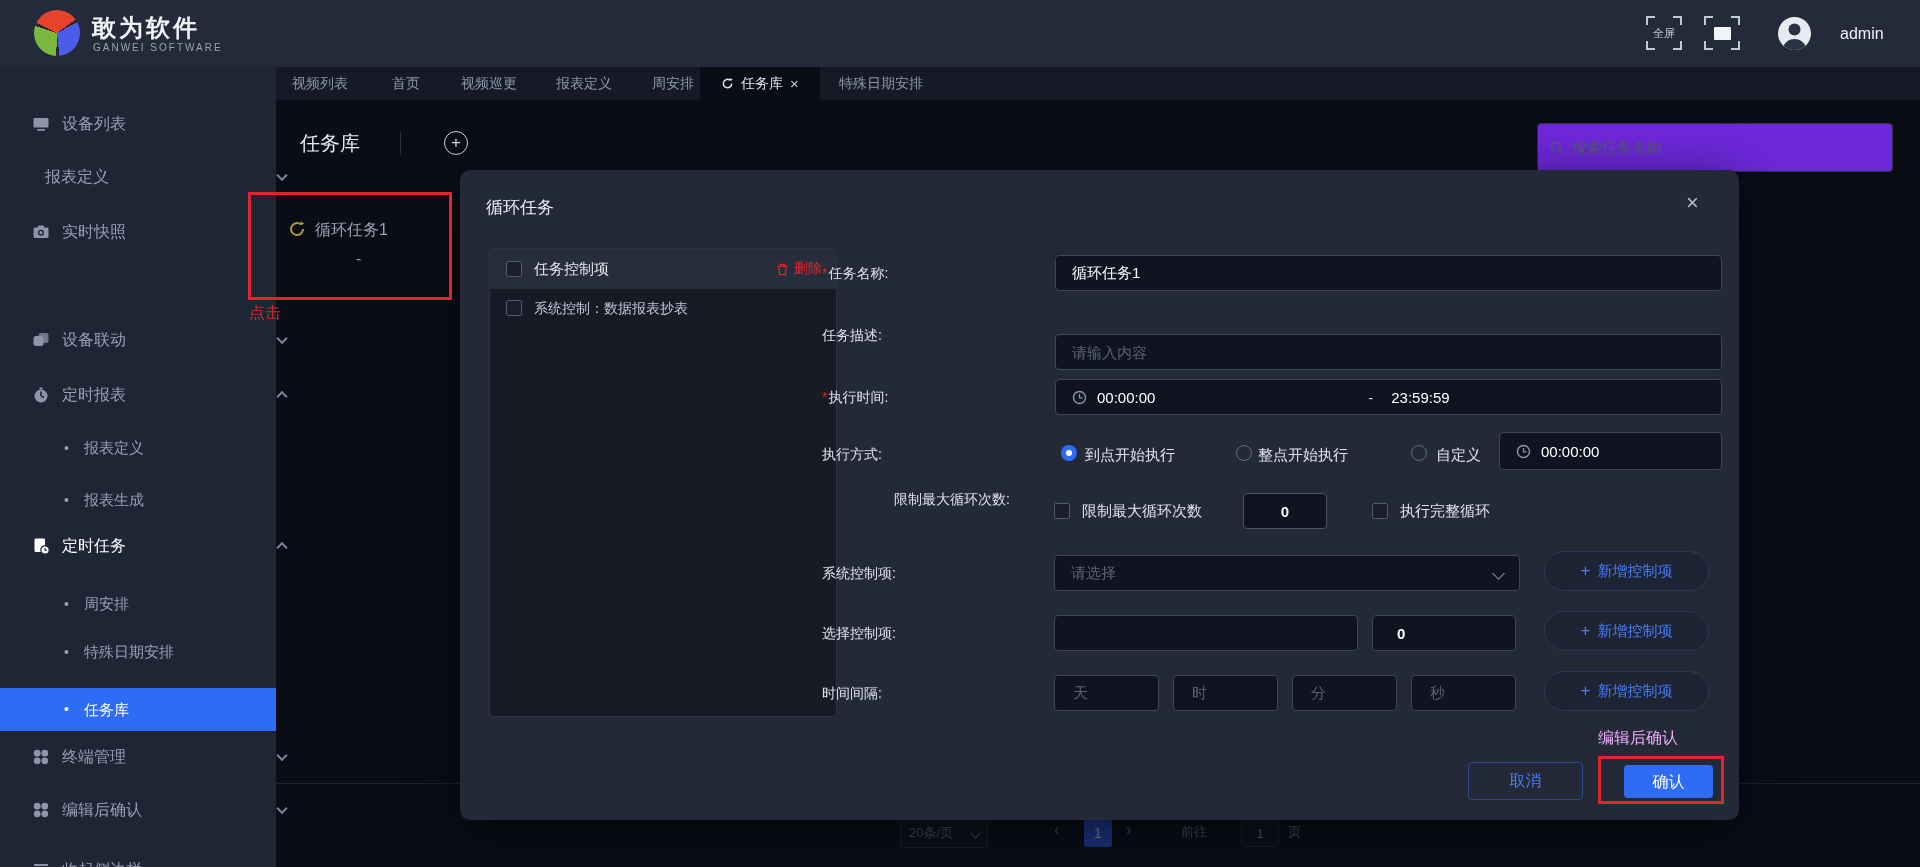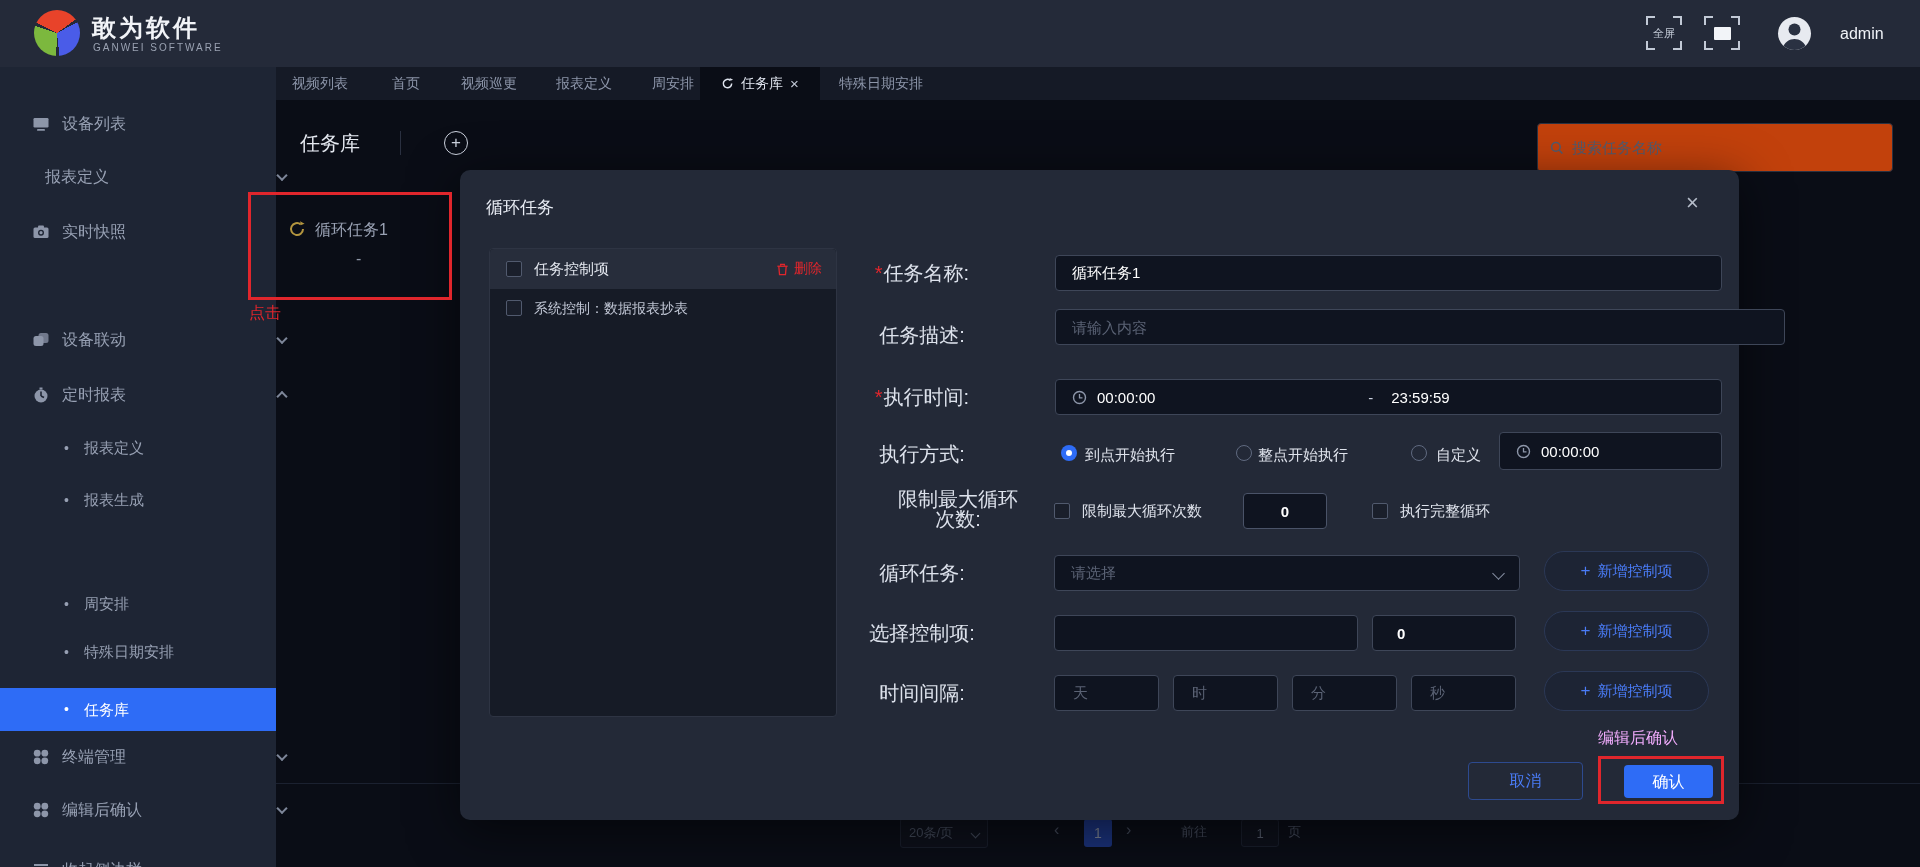--- a/index.html
+++ b/index.html
@@ -44,21 +44,21 @@
   #tab-active { position:absolute; left:700px; top:0; width:120px; height:33px; background:#0a0d16; color:#dfe4ee;
     display:flex; align-items:center; justify-content:center; gap:7px; font-size:14px; cursor:pointer; }
   #tab-active .x { font-size:15px; color:#c3cad8; }
 
   
   #content { position:absolute; left:276px; top:100px; width:1644px; height:767px; background:#0a0d16; }
   #page-title { position:absolute; left:24px; top:30px; font-size:20px; color:#e4e8f0; font-weight:500; }
   #title-divider { position:absolute; left:124px; top:31px; height:24px; border-left:1px solid #2a3040; }
   #add-task { position:absolute; left:168px; top:31px; width:24px; height:24px; border:1.6px solid #ccd2de; border-radius:50%;
     color:#ccd2de; font-size:17px; line-height:21px; text-align:center; cursor:pointer; }
-  #search-box { position:absolute; left:1261px; top:23px; width:356px; height:49px; background:#c2410c; border:1px solid #2b3242; border-radius:4px;
+  #search-box { position:absolute; left:1261px; top:23px; width:356px; height:49px; background:#6d28d9; border:1px solid #2b3242; border-radius:4px;
     display:flex; align-items:center; padding:0 12px; gap:8px; }
   #search-box input { flex:1; background:transparent; border:0; outline:none; color:#cfd5e2; font-size:15px; font-family:inherit; }
   #search-box input::placeholder { color:#525c70; }
   #hr-line { position:absolute; left:0; top:683px; width:1644px; border-top:1px solid #1b2130; }
 
   
   #red-box { position:absolute; left:-28px; top:92px; width:204px; height:108px; border:3px solid #e0262c; z-index:30; }
   #task-item { position:absolute; left:-8px; top:110px; width:170px; color:#9aa2b4; font-size:16px; }
   #task-item .nm { position:absolute; left:47px; top:10px; }
   #task-item .loop { position:absolute; left:20px; top:10px; width:18px; height:18px; }
@@ -85,21 +85,21 @@
   #dlg-close { position:absolute; left:1226px; top:20px; font-size:22px; color:#b6bdca; cursor:pointer; }
 
   #panel { position:absolute; left:29px; top:78px; width:348px; height:469px; background:#161b26; border:1px solid #2e3443; border-radius:4px; }
   #panel-head { position:absolute; left:0; top:0; width:100%; height:40px; background:#272d3b; border-radius:4px 4px 0 0; }
   .cbx { position:absolute; width:16px; height:16px; border:1px solid #515a6e; border-radius:2px; background:#1a1f2b; cursor:pointer; }
   #panel-head .lbl { position:absolute; left:44px; top:0; line-height:40px; font-size:15px; color:#e2e6ee; }
   #panel-del { position:absolute; right:14px; top:0; height:40px; display:flex; align-items:center; gap:5px; color:#e0262c; font-size:14px; cursor:pointer; }
   #panel-row { position:absolute; left:0; top:40px; width:100%; height:38px; }
   #panel-row .lbl { position:absolute; left:44px; top:0; line-height:38px; font-size:14px; color:#c0c6d4; }
 
-  .f-label { position:absolute; width:200px; text-align:center; font-size:20px; color:#dde2ec; line-height:20px; }
+  .f-label { position:absolute; width:200px; text-align:left; font-size:14px; color:#dde2ec; line-height:20px; }
   .req { color:#e0262c; margin-right:1px; }
   .inp { position:absolute; background:#0f1420; border:1px solid #3e4658; border-radius:4px; height:36px; color:#ffffff; font-size:15px;
     display:flex; align-items:center; padding:0 16px; }
   .inp input { width:100%; background:transparent; border:0; outline:none; color:#fff; font-size:15px; font-family:inherit; }
   .inp input::placeholder { color:#5a6274; }
   .ph { color:#5a6274; }
   .clock-ic { width:15px; height:15px; margin-right:10px; flex:none; color:#8d96a9; }
   .radio { position:absolute; width:16px; height:16px; border-radius:50%; border:1.5px solid #606a80; cursor:pointer; }
   .radio.sel { border:0; background:#2e6cf6; }
   .radio.sel::after { content:""; position:absolute; left:5px; top:5px; width:6px; height:6px; border-radius:50%; background:#fff; }
@@ -194,20 +194,31 @@
     <span class="chev up"></span>
   </div>
   <div class="side-sub" style="top:364px">
     <span class="dot">•</span>
     <span class="lbl">报表定义</span>
   </div>
   <div class="side-sub" style="top:416px">
     <span class="dot">•</span>
     <span class="lbl">报表生成</span>
   </div>
+  <div class="side-item parent-active" style="top:461px">
+    <span class="ic">
+        <svg viewBox="0 0 18 18" width="18" height="18">
+          <rect x="2.5" y="1.5" width="10.5" height="13.5" rx="1.2" fill="currentColor"></rect>
+          <circle cx="13" cy="13" r="4.2" fill="currentColor" stroke="#1e2534" stroke-width="1.2"></circle>
+          <path d="M13 11v2.2h2" stroke="#1e2534" stroke-width="1.1" fill="none"></path>
+        </svg>
+      </span>
+    <span class="lbl">定时任务</span>
+    <span class="chev up"></span>
+  </div>
   <div class="side-sub" style="top:520px">
     <span class="dot">•</span>
     <span class="lbl">周安排</span>
   </div>
   <div class="side-sub" style="top:568px">
     <span class="dot">•</span>
     <span class="lbl">特殊日期安排</span>
   </div>
   <div class="side-sub selected" style="top:621px">
     <span class="dot">•</span>
@@ -334,21 +345,21 @@
       <span class="lbl">系统控制：数据报表抄表</span>
     </div>
   </div>
 
   <div class="f-label" style="left:362px; top:93px"><span class="req">*</span><span>任务名称:</span></div>
   <div class="inp" style="left:595px; top:85px; width:667px">
     <input value="循环任务1" style="">
   </div>
 
   <div class="f-label" style="left:362px; top:155px">任务描述:</div>
-  <div class="inp" style="left:595px; top:139px; width:730px">
+  <div class="inp" style="left:595px; top:164px; width:667px">
     <input placeholder="请输入内容" style="">
   </div>
 
   <div class="f-label" style="left:362px; top:217px"><span class="req">*</span><span>执行时间:</span></div>
   <div class="inp" style="left:595px; top:209px; width:667px">
     <span class="clock-ic">
         <svg viewBox="0 0 15 15" width="15" height="15">
           <circle cx="7.5" cy="7.5" r="6" stroke="currentColor" stroke-width="1.4" fill="none"></circle>
           <path d="M7.5 4v3.8h3" stroke="currentColor" stroke-width="1.3" fill="none"></path>
         </svg>
@@ -380,21 +391,21 @@
 
   <div class="f-label" style="left:434px; top:319px; width:128px">限制最大循环次数:</div>
   <span class="cbx" style="left:594px; top:333px"></span>
   <span class="r-lbl" style="left:622px; top:331px">限制最大循环次数</span>
   <div class="inp" style="left:783px; top:323px; width:84px; justify-content:center; font-weight:bold; border-color:#4a5368">
     <span>0</span>
   </div>
   <span class="cbx" style="left:912px; top:333px"></span>
   <span class="r-lbl" style="left:940px; top:331px">执行完整循环</span>
 
-  <div class="f-label" style="left:362px; top:393px">循环任务:</div>
+  <div class="f-label" style="left:362px; top:393px">系统控制项:</div>
   <div class="inp" style="left:594px; top:385px; width:466px">
     <span class="ph">请选择</span>
     <span class="sel-chev"></span>
   </div>
   <div class="pill" style="top:381px">
     <span class="pl">+</span>
     <span>新增控制项</span>
   </div>
 
   <div class="f-label" style="left:362px; top:453px">选择控制项:</div>

